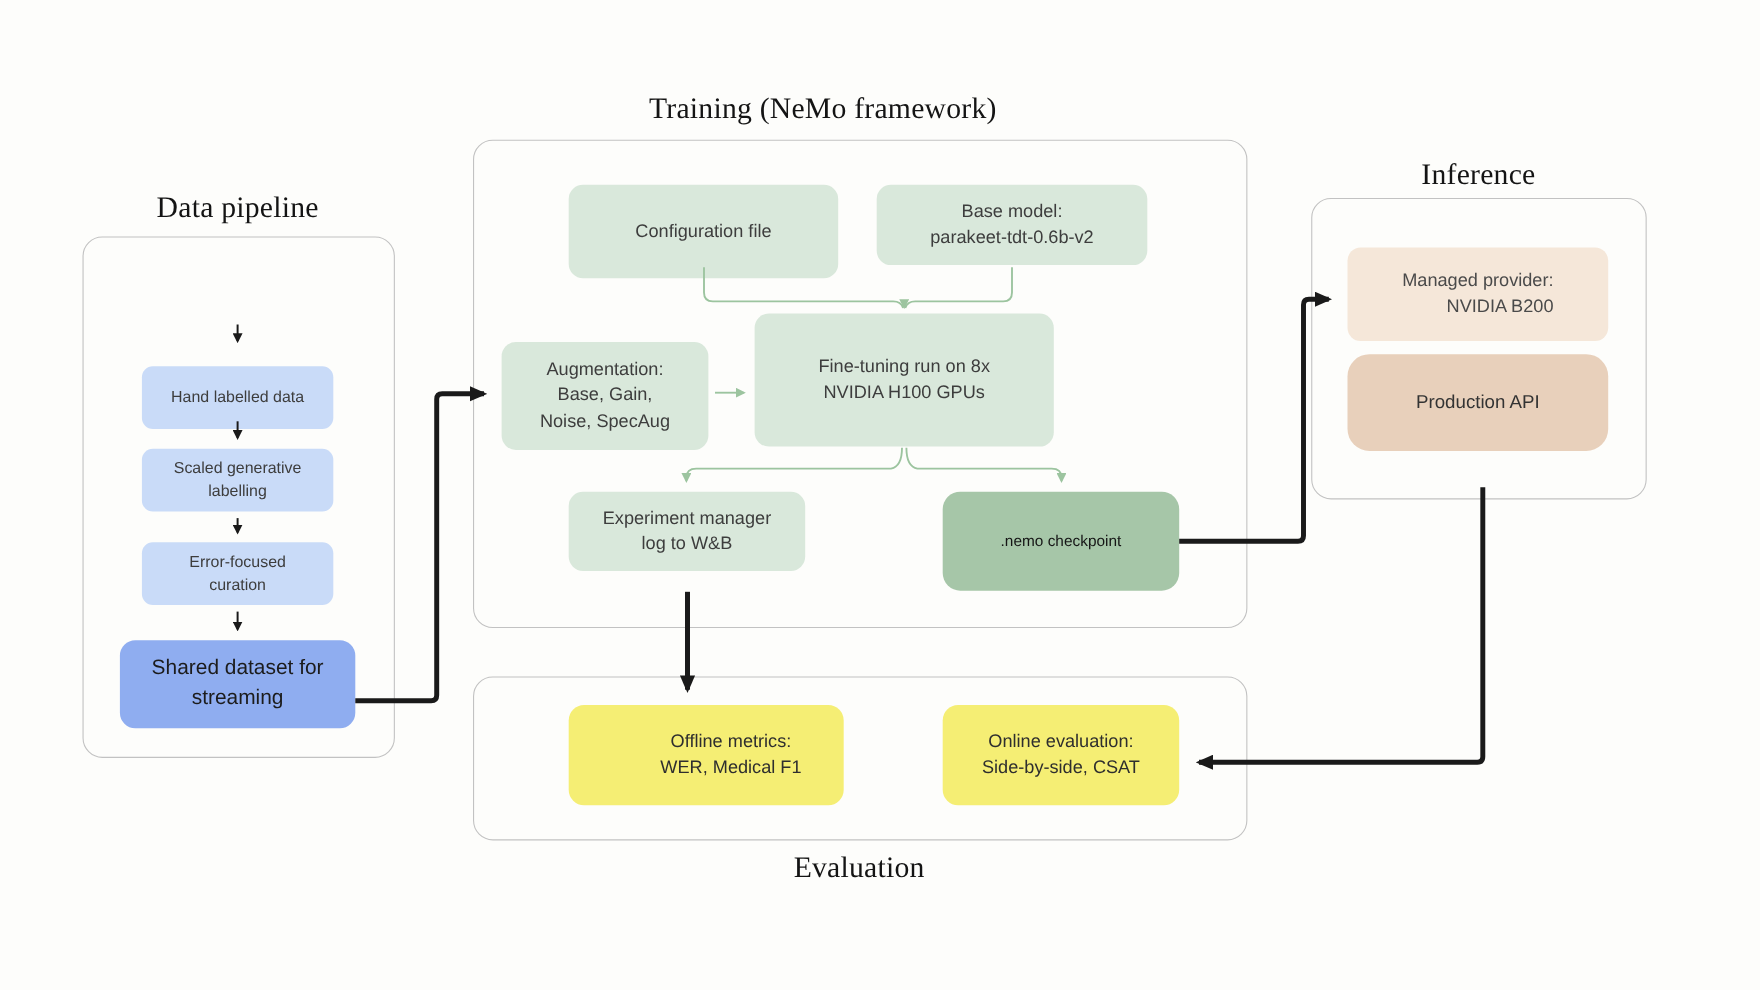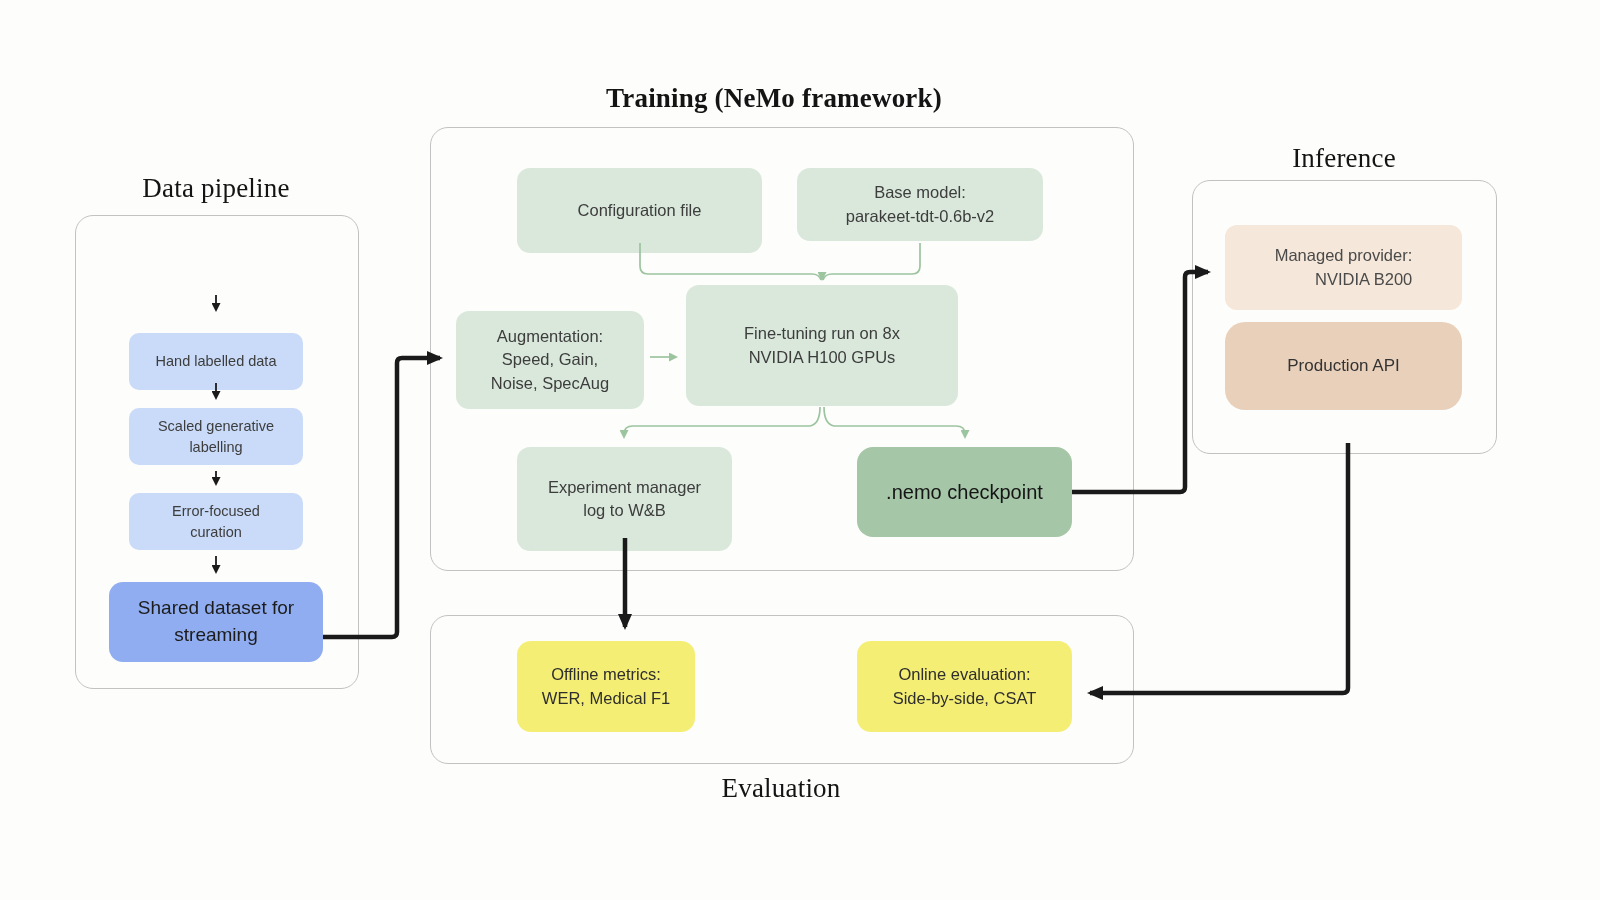--- a/index.html
+++ b/index.html
@@ -22,68 +22,68 @@
     background:transparent;
   }
   .node{
     position:absolute;display:flex;align-items:center;justify-content:center;
     text-align:center;white-space:pre-line;color:var(--label);
     border-radius:10px;line-height:1.4;
   }
   .node.blue{background:var(--light-blue);font-size:14.5px;}
   .node.blue-dark{background:var(--blue);font-size:19px;color:#1c1c1c;border-radius:14px;}
   .node.green-light{background:var(--light-green);font-size:16.5px;border-radius:13px;}
-  .node.green-dark{background:var(--green);font-size:20px;color:#151515;border-radius:16px;}
+  .node.green-dark{background:var(--green);font-size:14px;color:#151515;border-radius:16px;}
   .node.tan-light{background:var(--light-tan);font-size:16.5px;color:#4a4a4a;border-radius:12px;text-align:right;}
   .node.tan-dark{background:var(--tan);font-size:17px;color:#333;border-radius:20px;}
   .node.yellow{background:var(--yellow);font-size:16.5px;color:#2e2e2e;border-radius:14px;}
   svg.overlay{position:absolute;left:0;top:0;pointer-events:none;}
   .stroke-black{stroke:var(--ink);fill:none;}
   .stroke-green{stroke:var(--connector-green);fill:none;}
 </style>
 </head>
 <body>
 
 <div class="canvas">
 
   <div class="sec-title" style="left:216px;top:173px;">Data pipeline</div>
-  <div class="sec-title" style="left:774px;top:83px;font-weight:bold;">Training (NeMo framework)</div>
+  <div class="sec-title" style="left:748px;top:83px;">Training (NeMo framework)</div>
   <div class="sec-title" style="left:1344px;top:143px;">Inference</div>
   <div class="sec-title" style="left:781px;top:773px;">Evaluation</div>
 
   <div class="panel" style="left:75px;top:215px;width:282px;height:472px;"></div>
   <div class="panel" style="left:430px;top:127px;width:702px;height:442px;"></div>
   <div class="panel" style="left:430px;top:615px;width:702px;height:147px;"></div>
   <div class="panel" style="left:1192px;top:180px;width:303px;height:272px;"></div>
 
   <div class="node blue" style="left:129px;top:333px;width:174px;height:57px;">Hand labelled data</div>
   <div class="node blue" style="left:129px;top:408px;width:174px;height:57px;">Scaled generative
 labelling</div>
   <div class="node blue" style="left:129px;top:493px;width:174px;height:57px;">Error-focused
 curation</div>
   <div class="node blue-dark" style="left:109px;top:582px;width:214px;height:80px;">Shared dataset for
 streaming</div>
 
   <div class="node green-light" style="left:517px;top:168px;width:245px;height:85px;">Configuration file</div>
   <div class="node green-light" style="left:797px;top:168px;width:246px;height:73px;">Base model:
 parakeet-tdt-0.6b-v2</div>
   <div class="node green-light" style="left:456px;top:311px;width:188px;height:98px;">Augmentation:
-Speed, Gain,
+Base, Gain,
 Noise, SpecAug</div>
   <div class="node green-light" style="left:686px;top:285px;width:272px;height:121px;">Fine-tuning run on 8x
 NVIDIA H100 GPUs</div>
-  <div class="node green-light" style="left:517px;top:447px;width:215px;height:104px;">Experiment manager
+  <div class="node green-light" style="left:517px;top:447px;width:215px;height:72px;">Experiment manager
 log to W&amp;B</div>
   <div class="node green-dark" style="left:857px;top:447px;width:215px;height:90px;">.nemo checkpoint</div>
 
   <div class="node tan-light" style="left:1225px;top:225px;width:237px;height:85px;">Managed provider:
 NVIDIA B200</div>
   <div class="node tan-dark" style="left:1225px;top:322px;width:237px;height:88px;">Production API</div>
 
-  <div class="node yellow" style="left:517px;top:641px;width:178px;height:91px;">Offline metrics:
+  <div class="node yellow" style="left:517px;top:641px;width:205px;height:91px;padding-left:45px;">Offline metrics:
 WER, Medical F1</div>
   <div class="node yellow" style="left:857px;top:641px;width:215px;height:91px;">Online evaluation:
 Side-by-side, CSAT</div>
 
   <svg class="overlay" width="1600" height="900" viewBox="0 0 1600 900">
     <defs>
       <marker id="arrowBig" markerUnits="userSpaceOnUse" markerWidth="16" markerHeight="14" viewBox="0 0 16 14" refX="13" refY="7" orient="auto">
         <polygon points="0,0 16,7 0,14" style="fill:var(--ink)"></polygon>
       </marker>
       <marker id="arrowSmall" markerUnits="userSpaceOnUse" markerWidth="9" markerHeight="9" viewBox="0 0 9 9" refX="7" refY="4.5" orient="auto">

